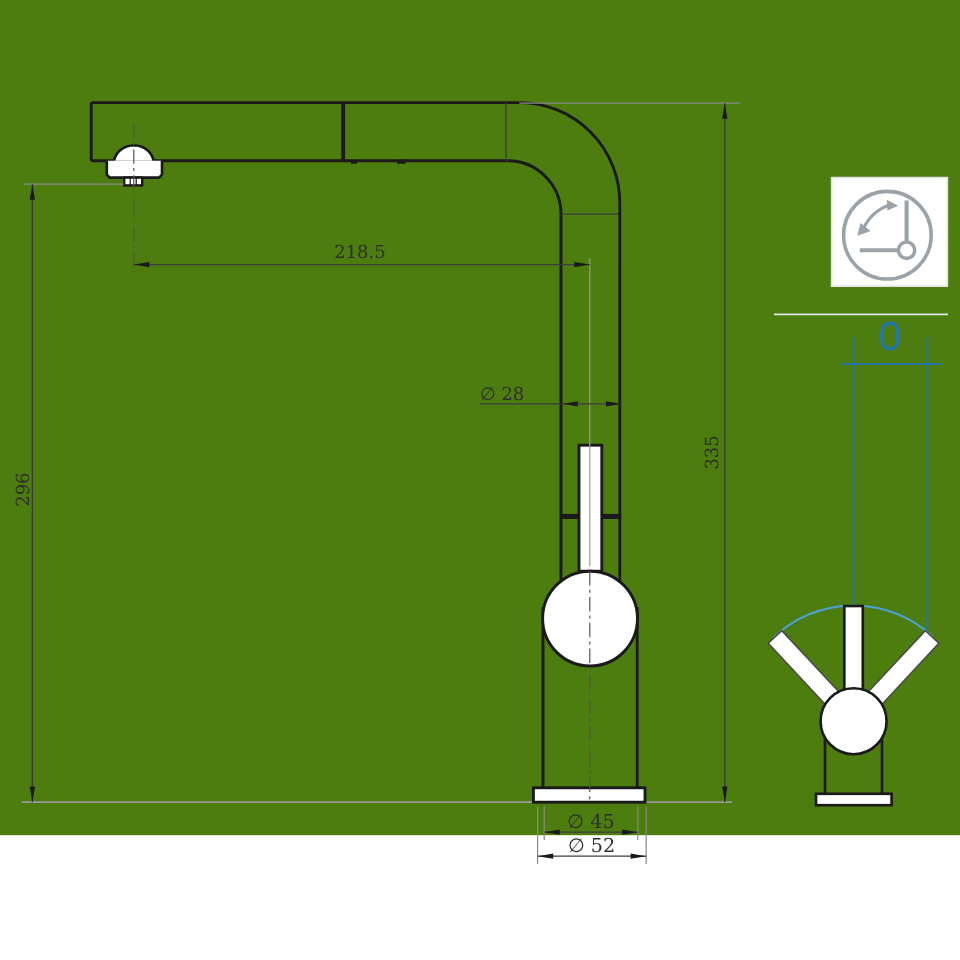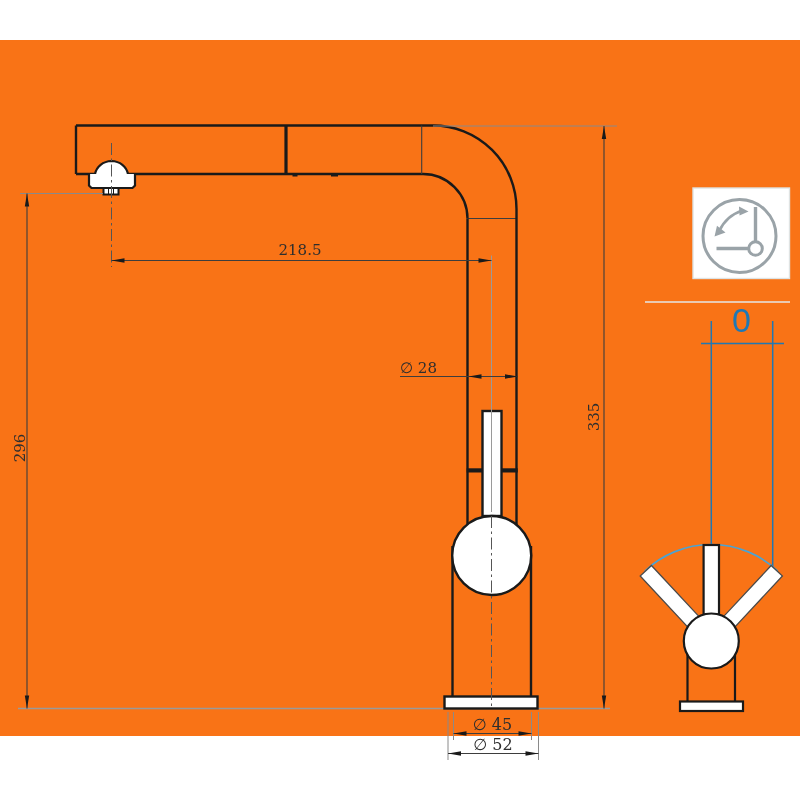--- a/index.html
+++ b/index.html
@@ -1,16 +1,16 @@
 <!DOCTYPE html>
 <html><head>
 <meta charset="utf-8">
 <style>
   html,body{margin:0;padding:0;background:#ffffff;width:800px;height:800px;overflow:hidden;}
-  .stage{position:relative;width:800px;height:696px;background:#f97316;margin-top:40px;}
+  .stage{position:relative;width:800px;height:696px;background:#4d7c0f;}
   svg{display:block;}
   .outline{stroke:#1a1a1a;stroke-width:2.4;fill:none;}
   .outline-fill{stroke:#1a1a1a;stroke-width:2.4;fill:#ffffff;}
   .outline2{stroke:#1a1a1a;stroke-width:2.2;fill:#ffffff;}
   .thin{stroke:#3d3d3d;stroke-width:1.1;fill:none;}
   .ext{stroke:#8a8a8a;stroke-width:1;fill:none;}
   .centerline{stroke:#555;stroke-width:1;fill:none;stroke-dasharray:12 3.5 2.5 3.5;}
   .cline{stroke:#9a9a9a;stroke-width:1;fill:none;}
   .arrow{fill:#1a1a1a;stroke:none;}
   .seam{fill:#1a1a1a;stroke:none;}

